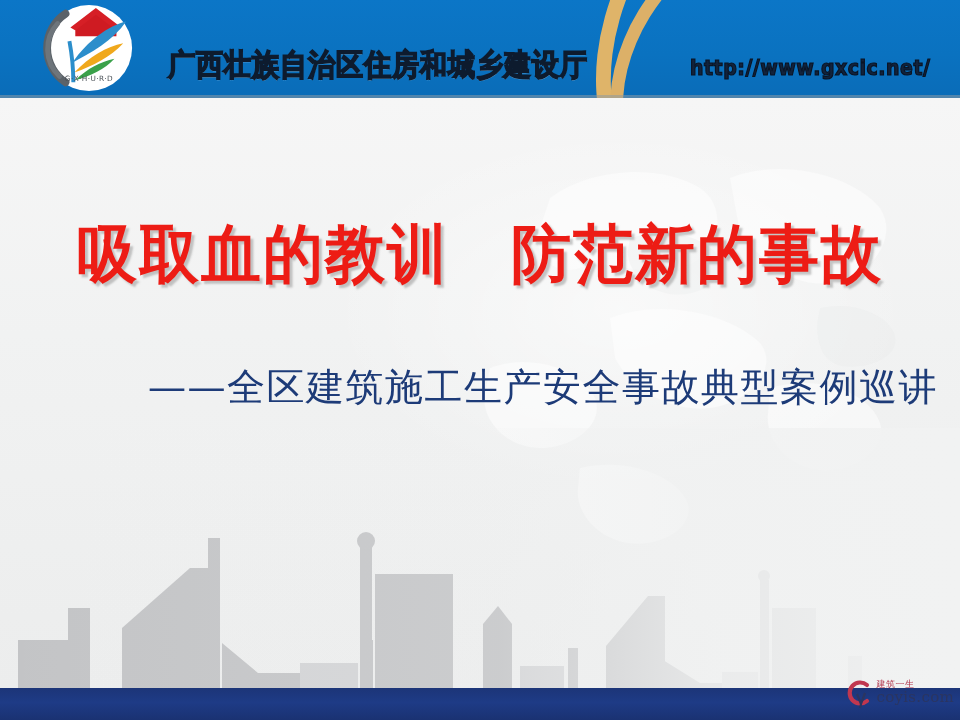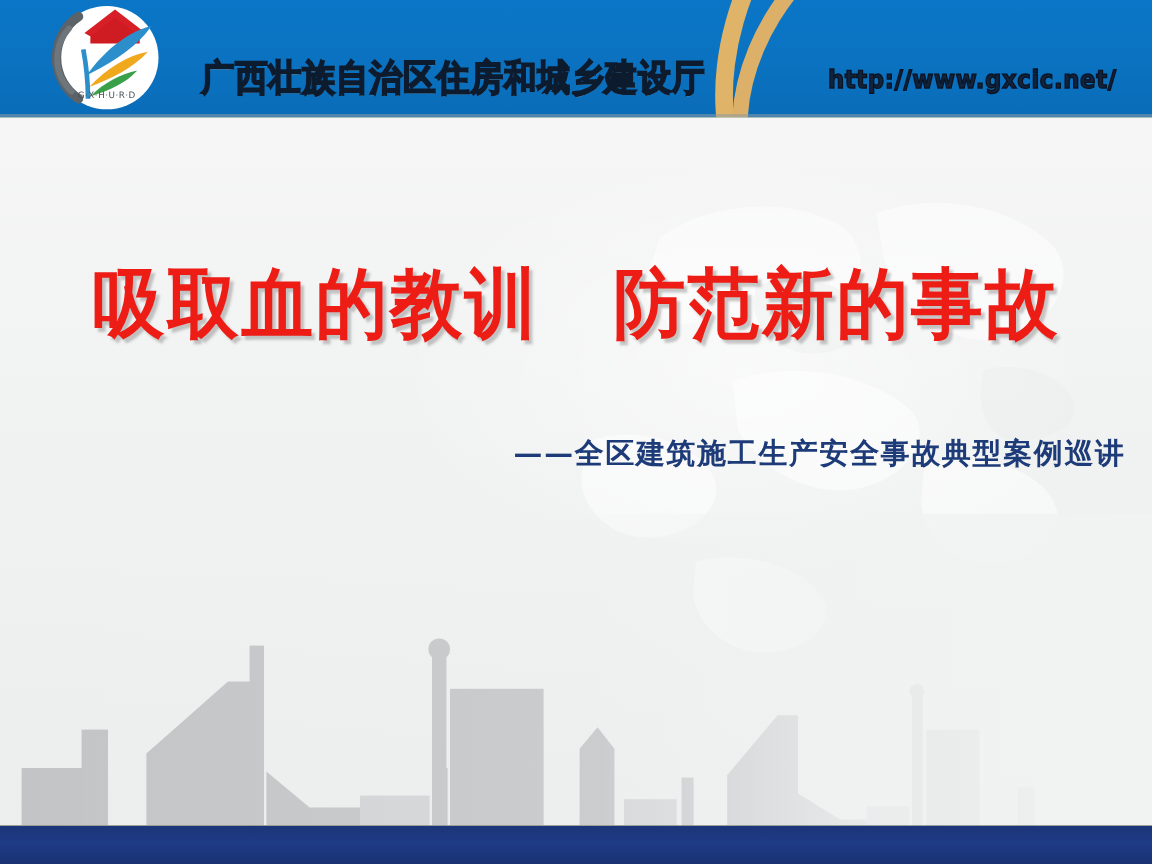--- a/index.html
+++ b/index.html
@@ -131,22 +131,22 @@
     line-height: 1.12;
   }
 
   .subtitle {
     position: absolute;
     left: 0; top: 362px;
     width: 960px;
     padding-right: 22px;
     text-align: right;
     font-family: "DejaVu Serif", "Liberation Serif", serif;
-    font-size: 24px;
-    font-weight: bold;
+    font-size: 38px;
+    font-weight: normal;
     color: #1d3b78;
     letter-spacing: 1.5px;
     white-space: nowrap;
   }
 
   
   .footer-bar {
     position: absolute;
     left: 0; top: 688px;
     width: 960px; height: 32px;
@@ -281,14 +281,25 @@
       </defs>
     </svg>
   </div>
 
   <div class="main-title">吸取血的教训　防范新的事故</div>
 
   <div class="subtitle">——全区建筑施工生产安全事故典型案例巡讲</div>
 
   <div class="footer-bar"></div>
 
+  <div class="watermark">
+    <svg class="wm-logo" viewBox="0 0 30 32">
+      <path d="M24 8 A 10.5 10.5 0 1 0 24 24" stroke="#c0374f" stroke-width="4.2" fill="none" stroke-linecap="round"></path>
+      <path d="M14 17 L 18 27 L 22 16" stroke="#2b3560" stroke-width="2.2" fill="none"></path>
+      <path d="M18 27 L 17 31" stroke="#2b3560" stroke-width="2" fill="none"></path>
+    </svg>
+    <div class="wm-text">
+      <span class="wm-cn">建筑一生</span>
+      <span class="wm-en">coyis.com</span>
+    </div>
+  </div>
 
 </div>
 
 </body></html>

